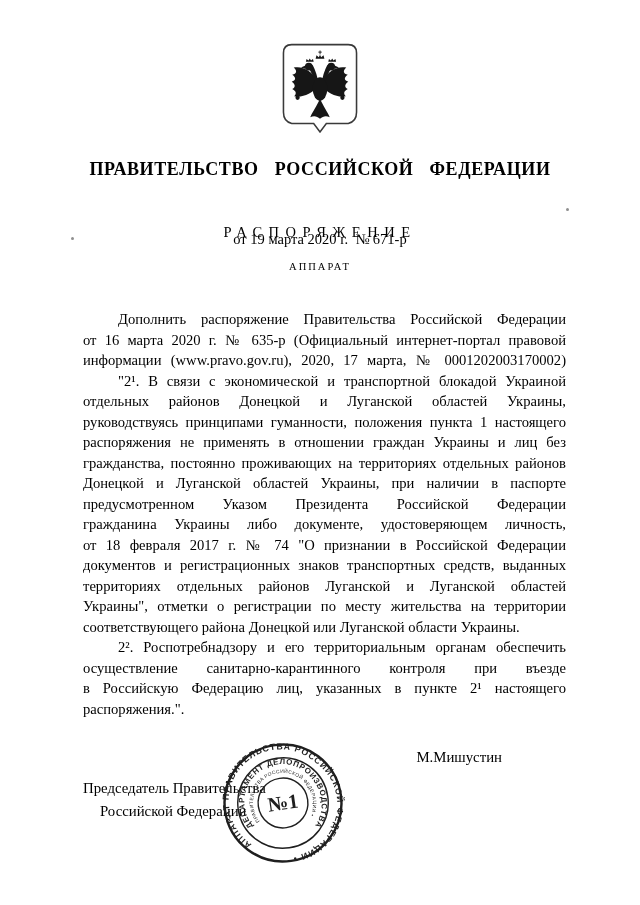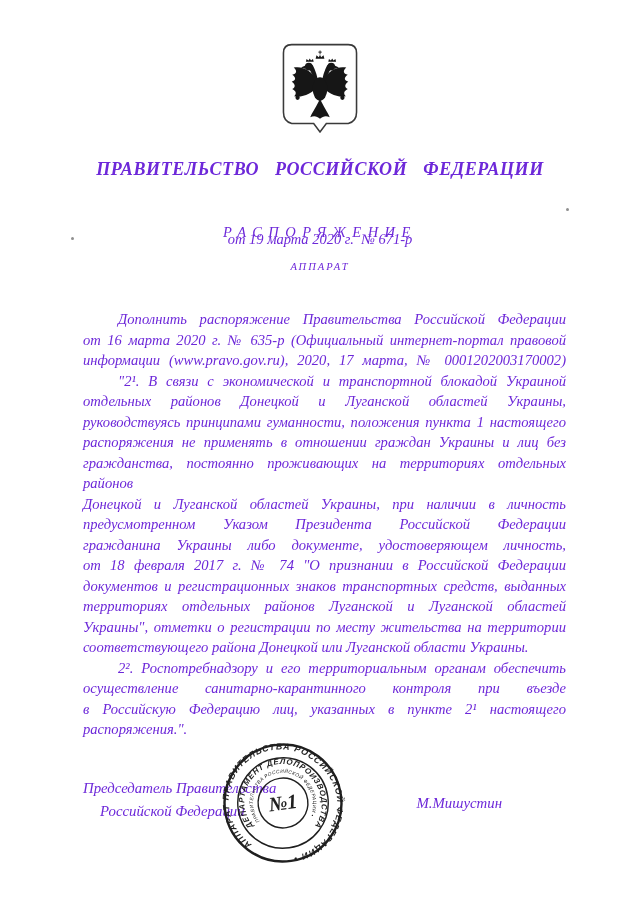--- a/index.html
+++ b/index.html
@@ -1,31 +1,31 @@
 <!DOCTYPE html>
 <html lang="ru"><head>
 <meta charset="utf-8">
 <style>
   html,body{margin:0;padding:0;background:#fff;}
   .page{
     position:relative;width:576px;height:905px;background:#ffffff;overflow:hidden;
-    font-family:"Liberation Serif", serif;color:#6d28d9;font-style:italic;
+    font-family:"Liberation Serif", serif;color:#000000;
   }
   .abs-center{position:absolute;left:0;width:640px;text-align:center;}
   .org-title{top:159px;font-size:18px;font-weight:bold;word-spacing:11px;letter-spacing:.6px;}
   .doc-type{top:184px;font-size:14.5px;letter-spacing:6.5px;margin-top:40px;}
   .date-line{top:231px;font-size:14.5px;white-space:pre;}
   .city{top:261px;font-size:10.5px;letter-spacing:2px;}
   .body-text{position:absolute;left:83px;top:309px;width:483px;font-size:14.6px;line-height:20.5px;}
   .line{text-align:justify;text-align-last:justify;}
   .line.first{text-indent:35px;}
   .line.last{text-align-last:auto;}
   .sig-title{position:absolute;left:83px;top:777px;font-size:14.8px;line-height:23px;}
   .sig-title .line2{padding-left:17px;}
-  .sig-name{position:absolute;right:74px;top:795px;font-size:14.8px;}
+  .sig-name{position:absolute;right:74px;top:749px;font-size:14.8px;}
   .emblem{position:absolute;left:282px;top:42px;width:76px;height:93px;}
   .stamp{position:absolute;left:220px;top:740px;width:126px;height:126px;transform:rotate(-8deg);}
   .stamp svg{width:100%;height:100%;}
   .speck{position:absolute;width:3px;height:3px;background:#8f8f8f;border-radius:50%;}
   .speck.s1{left:566px;top:208px;}
   .speck.s2{left:71px;top:237px;}
 </style>
 </head>
 <body>
 
@@ -61,21 +61,21 @@
 
   <div class="body-text">
       <div class="line first">Дополнить распоряжение Правительства Российской Федерации</div>
       <div class="line">от 16 марта 2020 г. № 635-р (Официальный интернет-портал правовой</div>
       <div class="line">информации (www.pravo.gov.ru), 2020, 17 марта, № 0001202003170002)</div>
       <div class="line first">"2¹. В связи с экономической и транспортной блокадой Украиной</div>
       <div class="line">отдельных районов Донецкой и Луганской областей Украины,</div>
       <div class="line">руководствуясь принципами гуманности, положения пункта 1 настоящего</div>
       <div class="line">распоряжения не применять в отношении граждан Украины и лиц без</div>
       <div class="line">гражданства, постоянно проживающих на территориях отдельных районов</div>
-      <div class="line">Донецкой и Луганской областей Украины, при наличии в личность</div>
+      <div class="line">Донецкой и Луганской областей Украины, при наличии в паспорте</div>
       <div class="line">предусмотренном Указом Президента Российской Федерации</div>
       <div class="line">гражданина Украины либо документе, удостоверяющем личность,</div>
       <div class="line">от 18 февраля 2017 г. № 74 "О признании в Российской Федерации</div>
       <div class="line">документов и регистрационных знаков транспортных средств, выданных</div>
       <div class="line">территориях отдельных районов Луганской и Луганской областей</div>
       <div class="line">Украины", отметки о регистрации по месту жительства на территории</div>
       <div class="line last">соответствующего района Донецкой или Луганской области Украины.</div>
       <div class="line first">2². Роспотребнадзору и его территориальным органам обеспечить</div>
       <div class="line">осуществление санитарно-карантинного контроля при въезде</div>
       <div class="line">в Российскую Федерацию лиц, указанных в пункте 2¹ настоящего</div>

